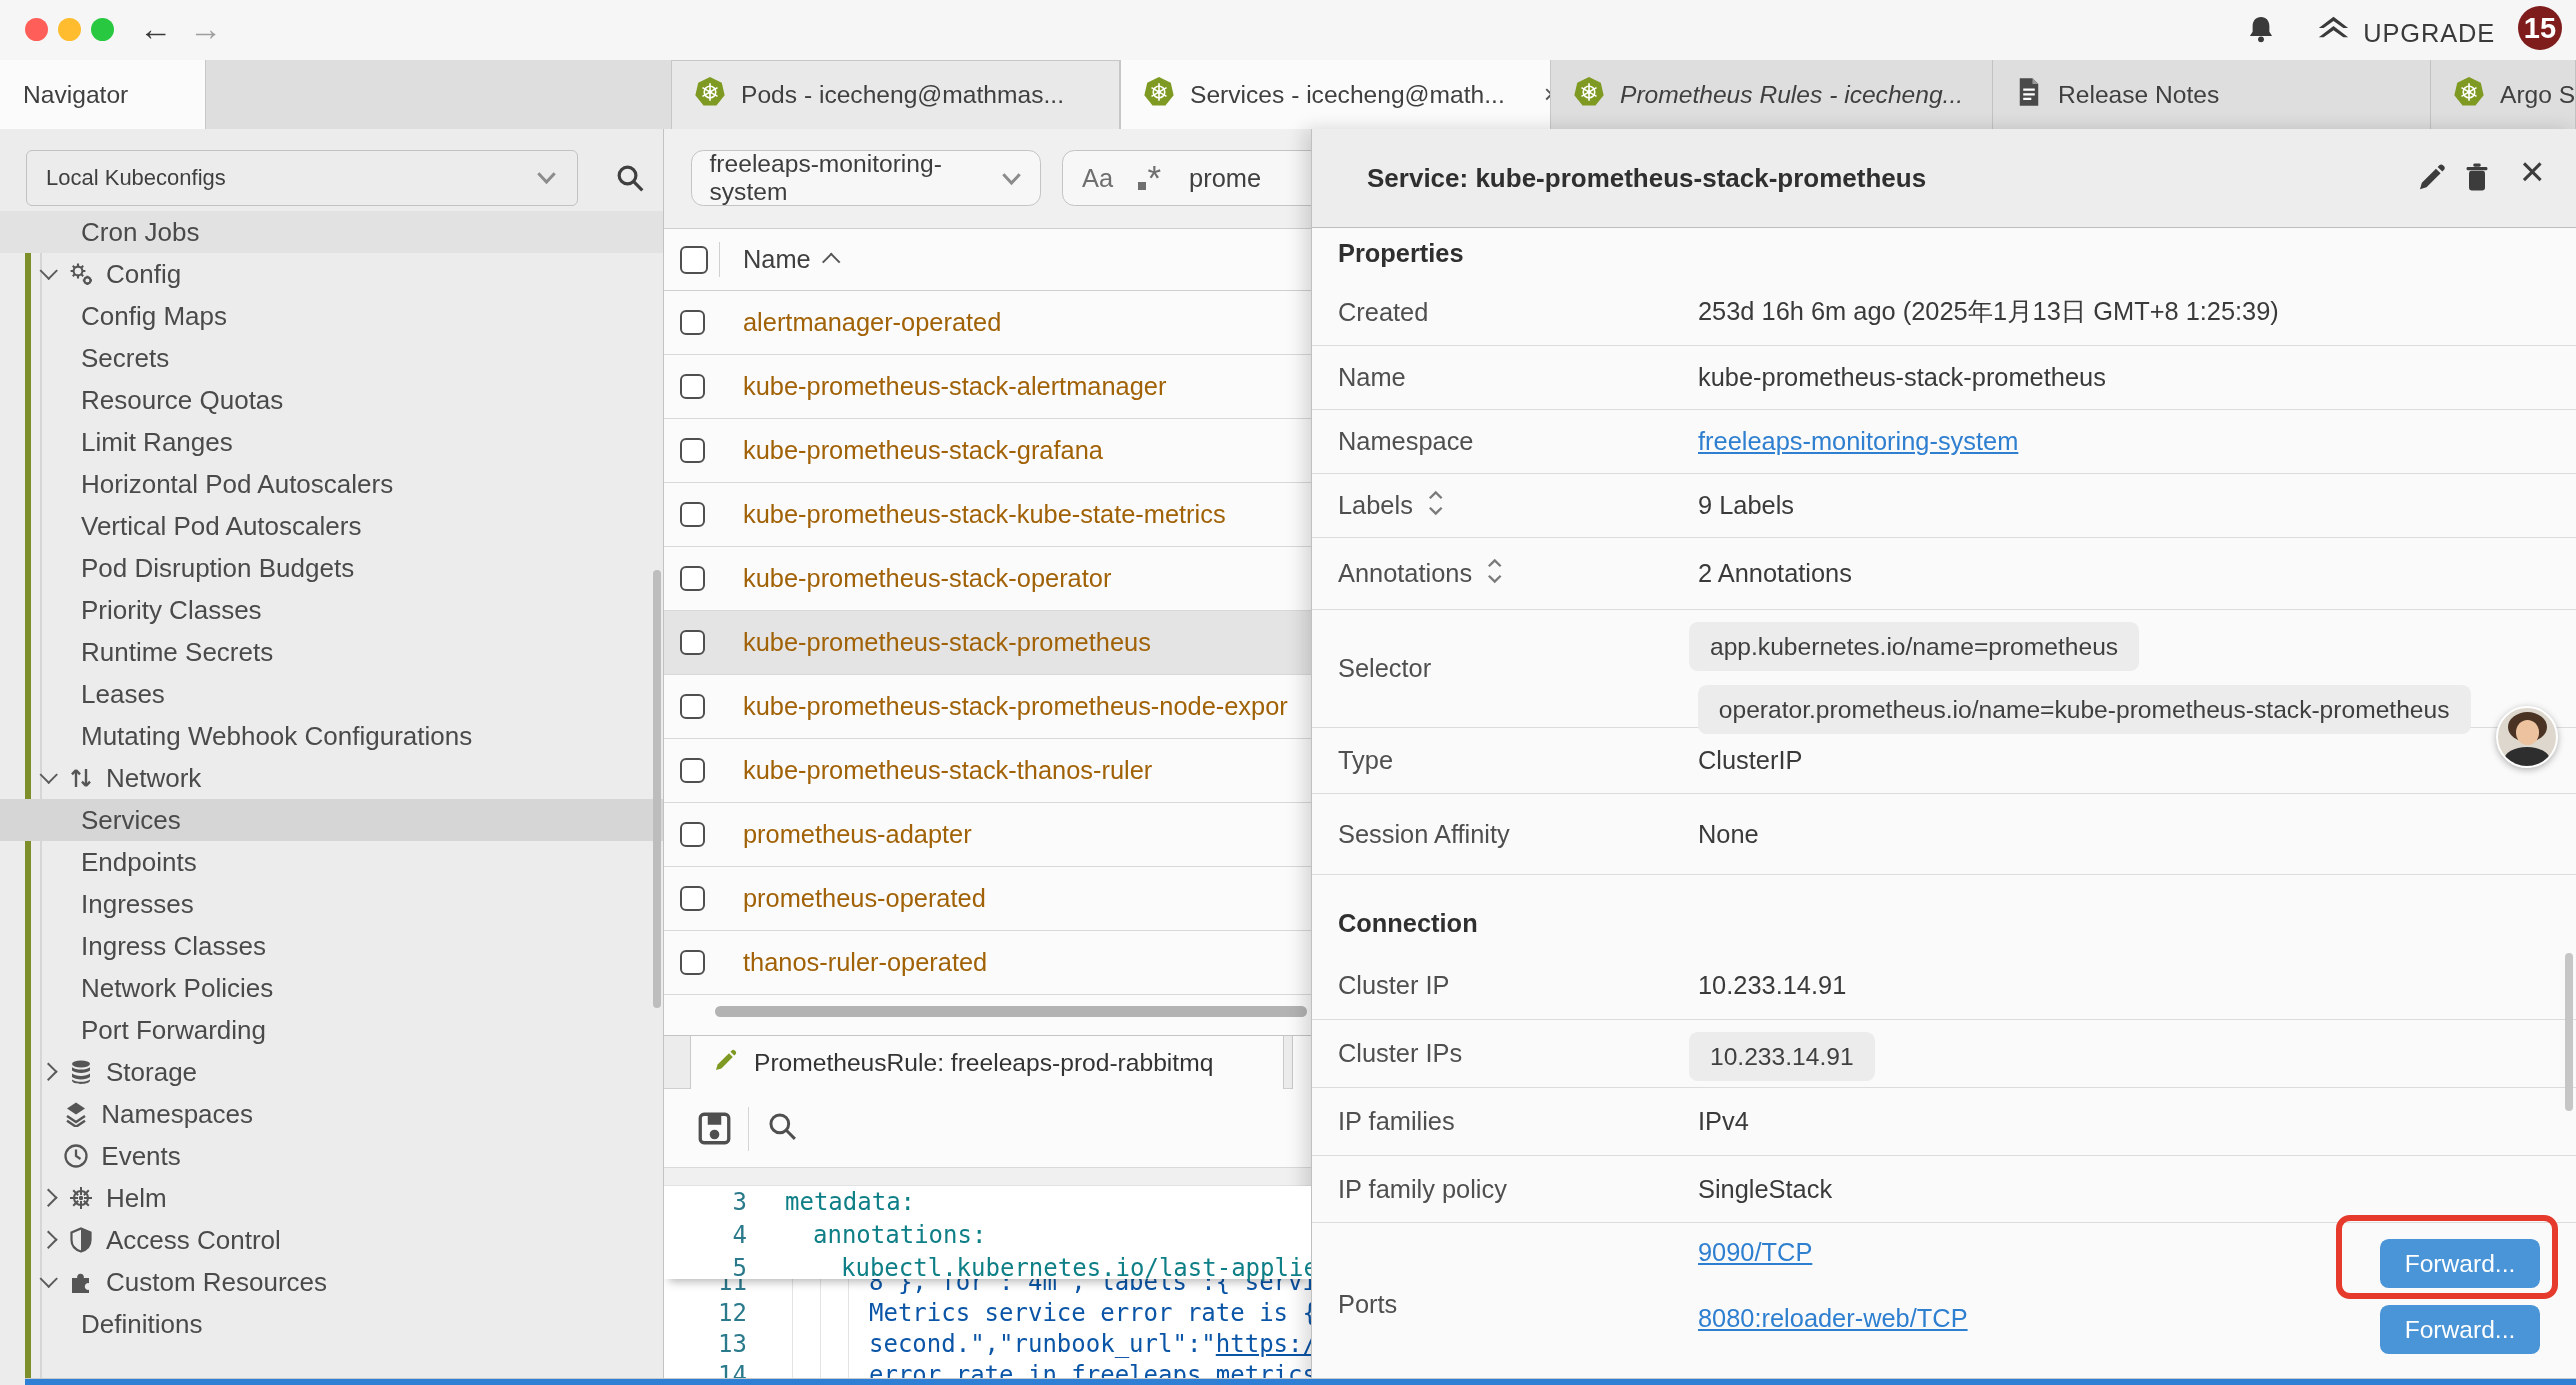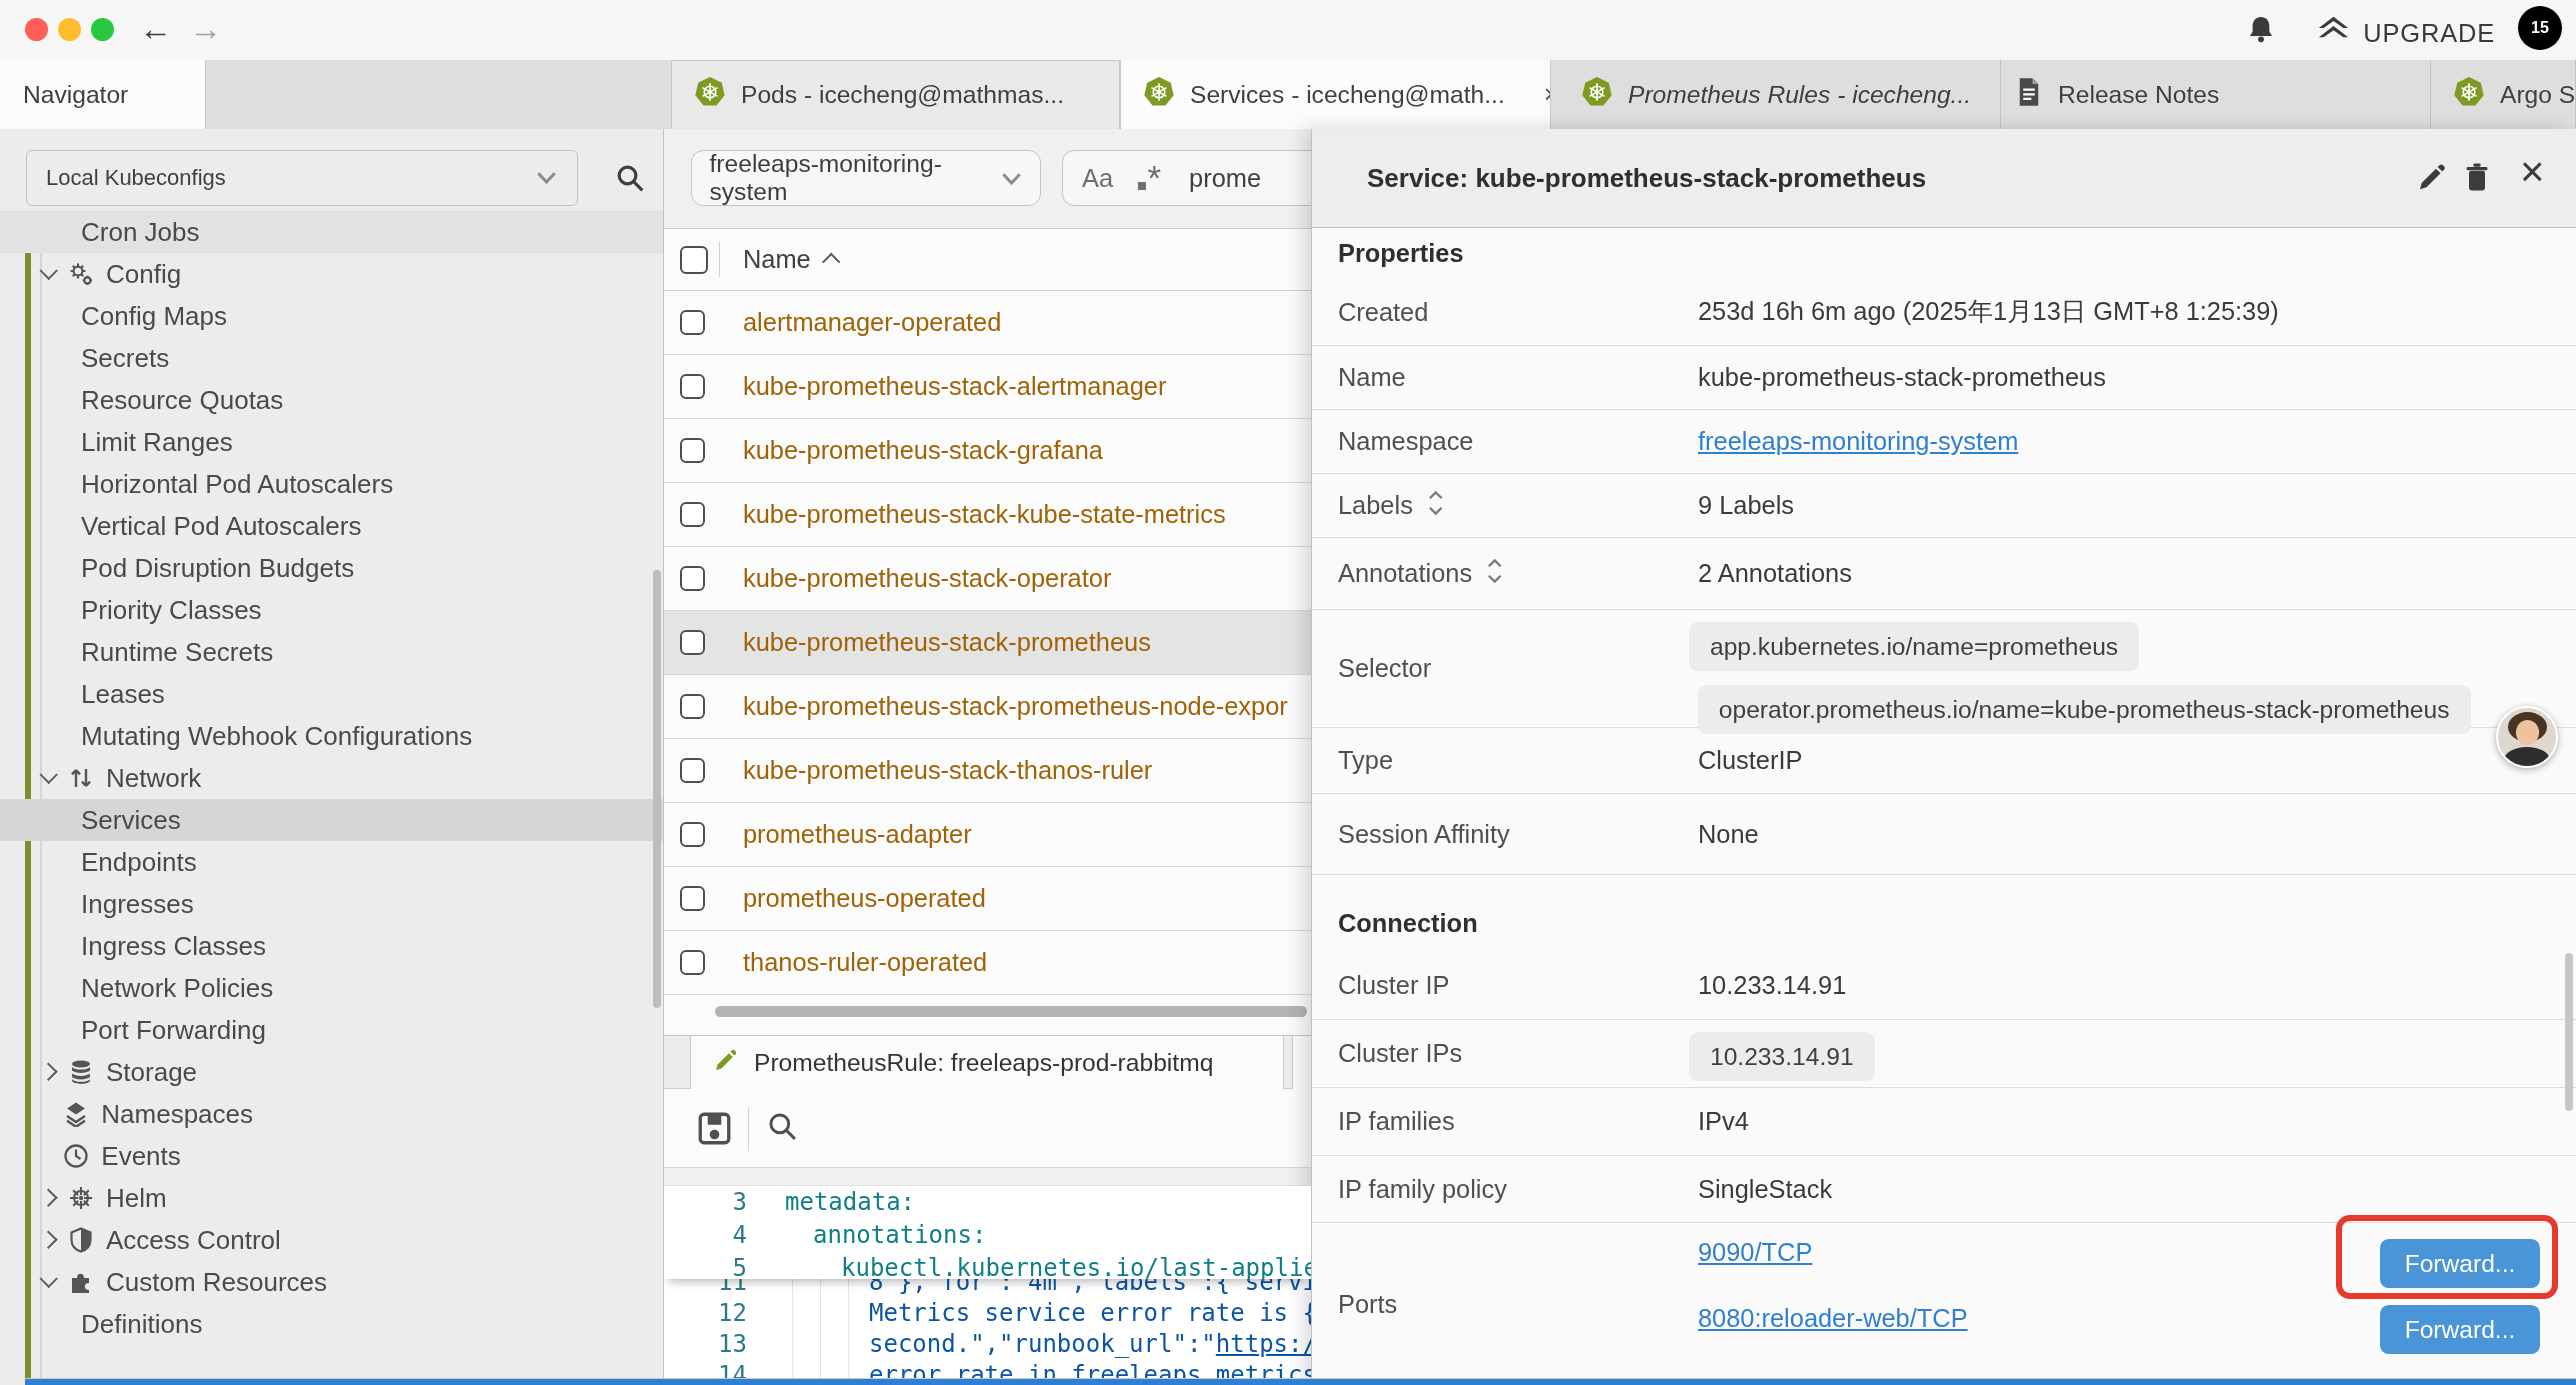--- a/index.html
+++ b/index.html
@@ -10,22 +10,22 @@
   .tl{position:absolute;top:18.4px;width:23px;height:23px;border-radius:50%;}
   .tl.red{left:24.6px;background:#ff5f58;}
   .tl.yellow{left:58px;background:#febc2e;}
   .tl.green{left:91px;background:#28c841;}
   .navarrow{position:absolute;top:7px;font-size:33px;line-height:44px;color:#3a3a3a;}
   .navarrow.back{left:139px;}
   .navarrow.fwd{left:189px;color:#9f9f9f;}
   .bell{position:absolute;left:2245px;top:14px;}
   .upg{position:absolute;left:2316px;top:14px;display:flex;align-items:center;gap:12.3px;}
   .upg span{font-size:25.4px;letter-spacing:0.9px;color:#3a3a3a;}
-  .badge{position:absolute;left:2518px;top:6.1px;width:44px;height:44px;border-radius:50%;background:#000000;
-         color:#fff;font-size:16px;font-weight:bold;display:flex;align-items:center;justify-content:center;}
+  .badge{position:absolute;left:2518px;top:6.1px;width:44px;height:44px;border-radius:50%;background:#7f1d1d;
+         color:#fff;font-size:29px;font-weight:bold;display:flex;align-items:center;justify-content:center;}
   
   .tabbar{position:absolute;left:0;top:60px;width:100%;height:69px;background:#dedede;border-bottom:0.9px solid #c6c6c6;}
   .tab{position:absolute;top:0;bottom:0;display:flex;align-items:center;gap:16px;padding:0 23px;font-size:24.6px;
        color:#3f3f3f;box-sizing:border-box;white-space:nowrap;overflow:hidden;}
   .tab .close{margin-left:23px;font-size:26px;color:#555;}
   .tab.gray-card{background:#e9e9e9;border:0.9px solid #c7c7c7;border-bottom:none;}
   .tab.white-card{background:#fbfbfb;border-left:0.9px solid #c7c7c7;border-right:0.9px solid #c7c7c7;}
   .tab.plain{border-right:0.9px solid #c2c2c2;}
   .tab.italic .tlabel{font-style:italic;}
   .tab-nav{left:0;width:206px;background:#fbfbfb;border-right:0.9px solid #c7c7c7;}
@@ -186,21 +186,21 @@
               <polygon points="13,0 23.2,4.9 25.7,15.9 18.6,24.7 7.4,24.7 0.3,15.9 2.8,4.9" fill="#7e9a22"></polygon>
               <g stroke="#fff" stroke-width="1.4" fill="none">
                 <circle cx="13" cy="13" r="5"></circle>
                 <path d="M13 5.5v15M6.5 9.2l13 7.6M6.5 16.8l13-7.6"></path>
               </g>
               <circle cx="13" cy="13" r="1.6" fill="#fff"></circle>
             </svg></span>
           <span class="tlabel">Services - icecheng@math...</span>
           <span class="close">×</span>
         </div>
-        <div class="tab plain italic" style="left: 1551px; width: 442px; margin-left: 8px;">
+        <div class="tab plain italic" style="left: 1551px; width: 442px;">
           <span><svg width="30" height="30" viewBox="0 0 26 26">
               <polygon points="13,0 23.2,4.9 25.7,15.9 18.6,24.7 7.4,24.7 0.3,15.9 2.8,4.9" fill="#7e9a22"></polygon>
               <g stroke="#fff" stroke-width="1.4" fill="none">
                 <circle cx="13" cy="13" r="5"></circle>
                 <path d="M13 5.5v15M6.5 9.2l13 7.6M6.5 16.8l13-7.6"></path>
               </g>
               <circle cx="13" cy="13" r="1.6" fill="#fff"></circle>
             </svg></span>
           <span class="tlabel">Prometheus Rules - icecheng...</span>
         </div>

